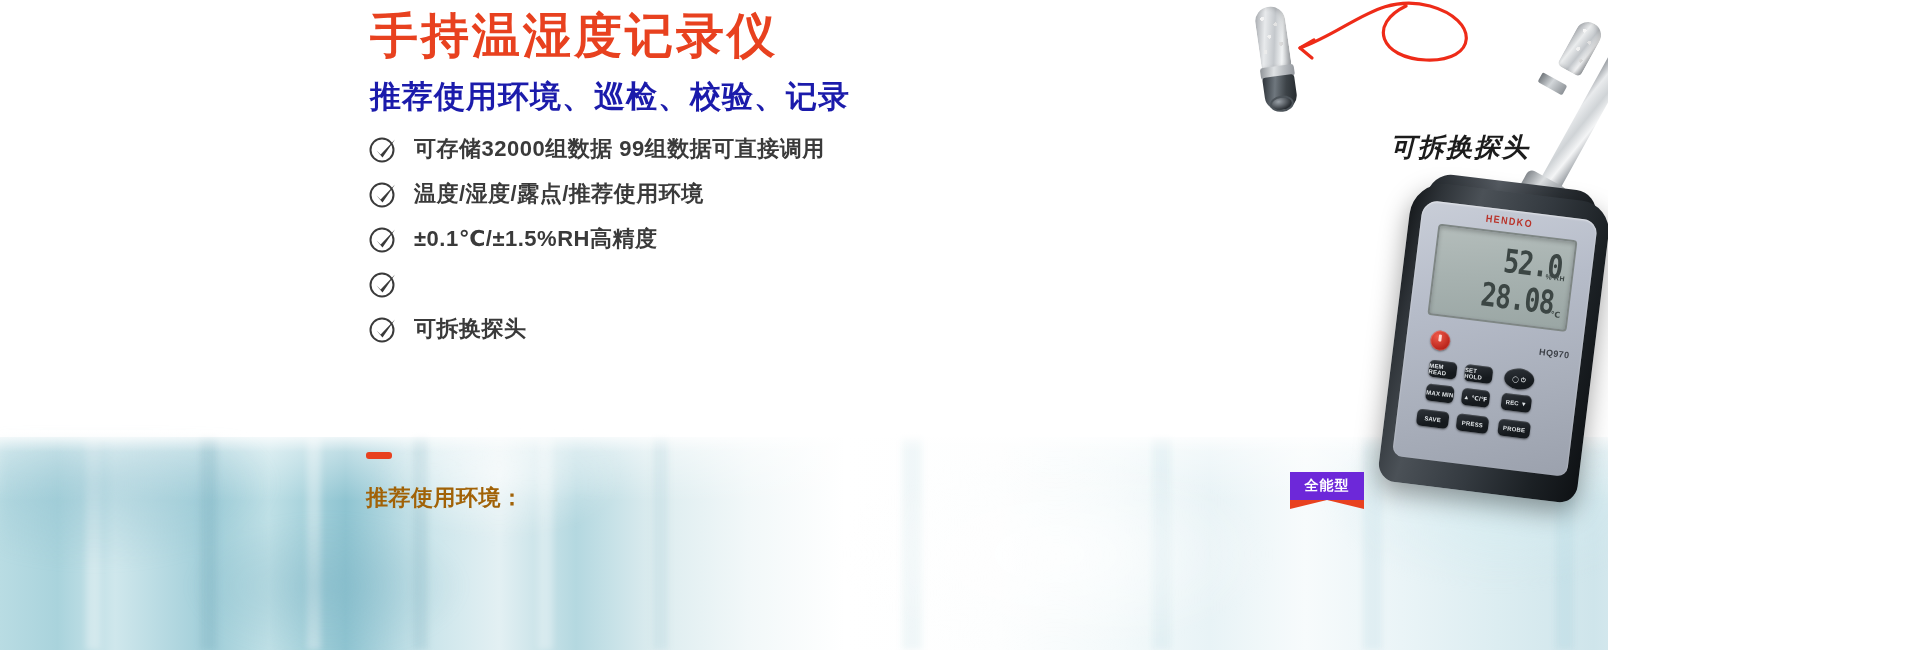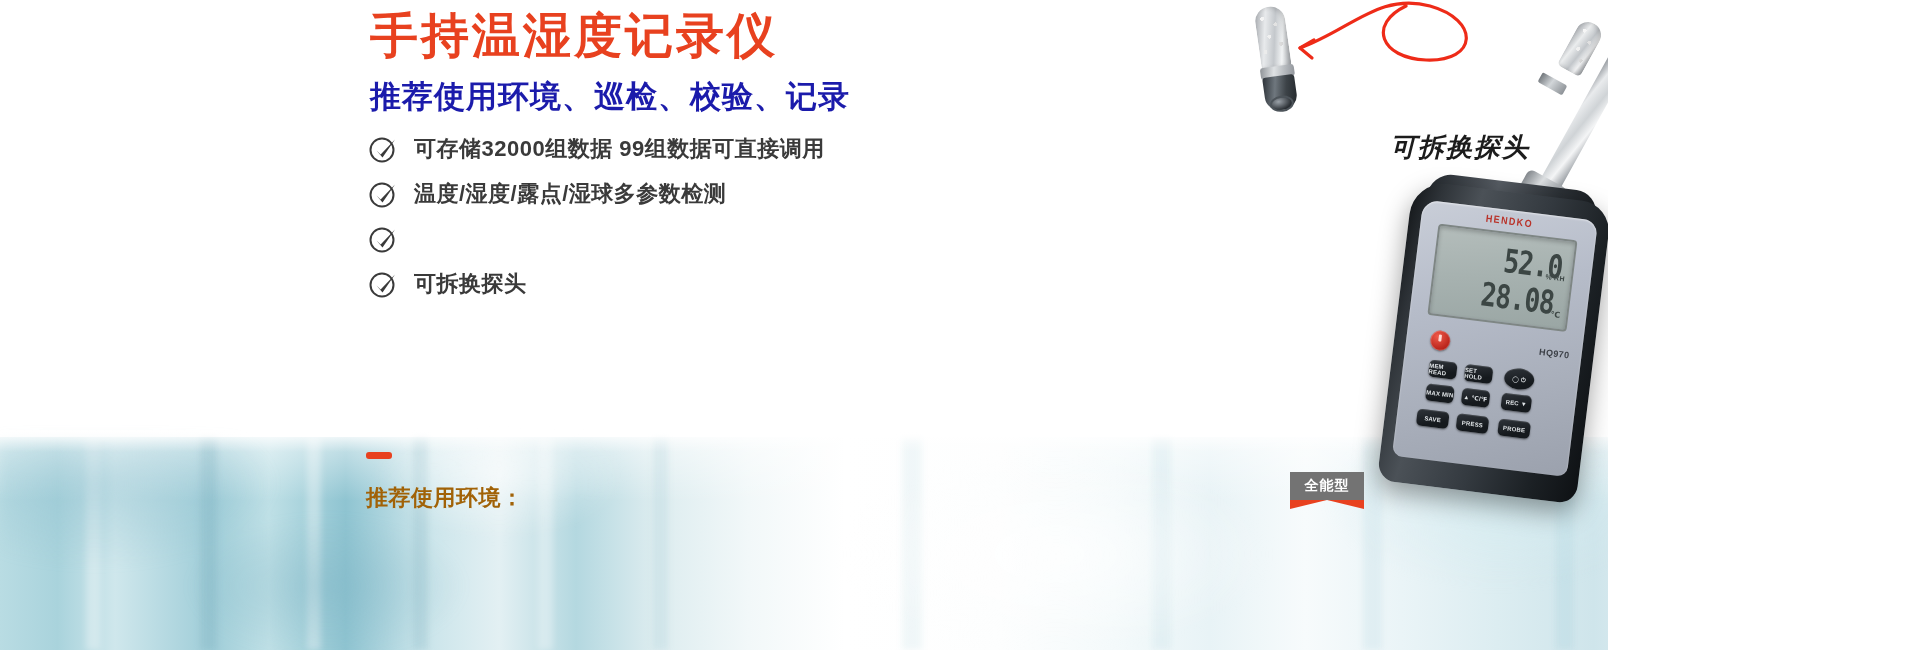--- a/index.html
+++ b/index.html
@@ -257,21 +257,21 @@
   .k4 { left:16px;  top:24px; width:28px; height:17px; }
   .k5 { left:52px;  top:24px; width:28px; height:17px; }
   .k6 { left:92px;  top:24px; width:30px; height:17px; }
   .k7 { left:10px;  top:50px; width:32px; height:17px; }
   .k8 { left:50px;  top:50px; width:32px; height:17px; }
   .k9 { left:92px;  top:50px; width:32px; height:17px; }
 
   .badge {
     position:absolute; left:35px; top:462px;
     width:74px; height:28px;
-    background:#737373;
+    background:#6d28d9;
     display:flex; align-items:center; justify-content:center;
     z-index:8;
   }
   .badge span { color:#fff; font-size:14px; font-weight:bold; letter-spacing:1px; }
   .badge::after {
     content:""; position:absolute; left:0; top:28px;
     border-left:37px solid #e8411f; border-right:37px solid #e8411f;
     border-bottom:9px solid transparent;
   }
 </style>
@@ -301,23 +301,32 @@
         <span class="txt">可存储32000组数据  99组数据可直接调用</span>
       </div>
 
       <div class="feat">
         <span class="tick">
           <svg viewBox="0 0 30 30">
               <circle cx="14" cy="16" r="11.5" fill="none" stroke="#3a3a3a" stroke-width="2"></circle>
               <path d="M8.5 16.5 L12.6 20.6 L27 5.5 L14.5 23.5 Z" fill="#3a3a3a"></path>
             </svg>
         </span>
-        <span class="txt">温度/湿度/露点/湿球多参数检测</span>
-      </div>
-
+        <span class="txt">温度/湿度/露点/推荐使用环境</span>
+      </div>
+
+      <div class="feat">
+        <span class="tick">
+          <svg viewBox="0 0 30 30">
+              <circle cx="14" cy="16" r="11.5" fill="none" stroke="#3a3a3a" stroke-width="2"></circle>
+              <path d="M8.5 16.5 L12.6 20.6 L27 5.5 L14.5 23.5 Z" fill="#3a3a3a"></path>
+            </svg>
+        </span>
+        <span class="txt">±0.1℃/±1.5%RH高精度</span>
+      </div>
 
       <div class="feat">
         <span class="tick">
           <svg viewBox="0 0 30 30">
               <circle cx="14" cy="16" r="11.5" fill="none" stroke="#3a3a3a" stroke-width="2"></circle>
               <path d="M8.5 16.5 L12.6 20.6 L27 5.5 L14.5 23.5 Z" fill="#3a3a3a"></path>
             </svg>
         </span>
       </div>
 

